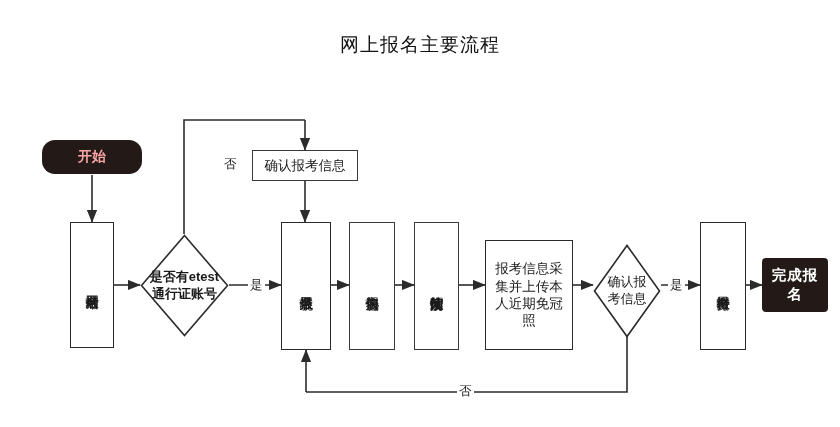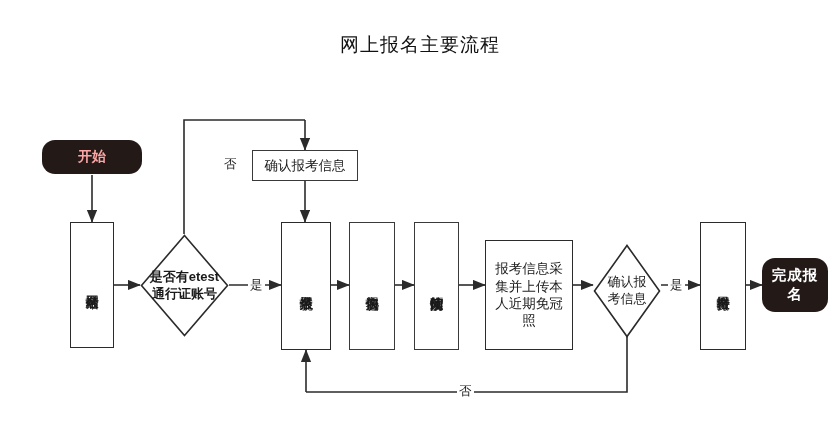--- a/index.html
+++ b/index.html
@@ -185,18 +185,18 @@
   <svg class="diamond-shape" viewBox="0 0 68 94" xmlns="http://www.w3.org/2000/svg">
     <polygon points="34,1.5 66.5,47 34,92.5 1.5,47" fill="#ffffff" stroke="#2b2b2b" stroke-width="1.6"></polygon>
   </svg>
   <div class="diamond-label plain" style="padding:0 14px;">确认报考信息</div>
 </div>
 
 <div class="node rect" style="left:700px; top:222px; width:46px; height:128px;">
   <span class="vtext">报考科目缴费</span>
 </div>
 
-<div class="node pill-dark" style="left:762px; top:258px; width:66px; height:54px; padding:0 4px;border-radius:13px;">完成报名</div>
+<div class="node pill-dark" style="left:762px; top:258px; width:66px; height:54px; padding:0 4px;">完成报名</div>
 
 <div class="edge-label" style="left:222px; top:158px;">否</div>
 <div class="edge-label" style="left:248px; top:279px;">是</div>
 <div class="edge-label" style="left:668px; top:279px;">是</div>
 <div class="edge-label" style="left:457px; top:385px;">否</div>
 
 </body></html>

